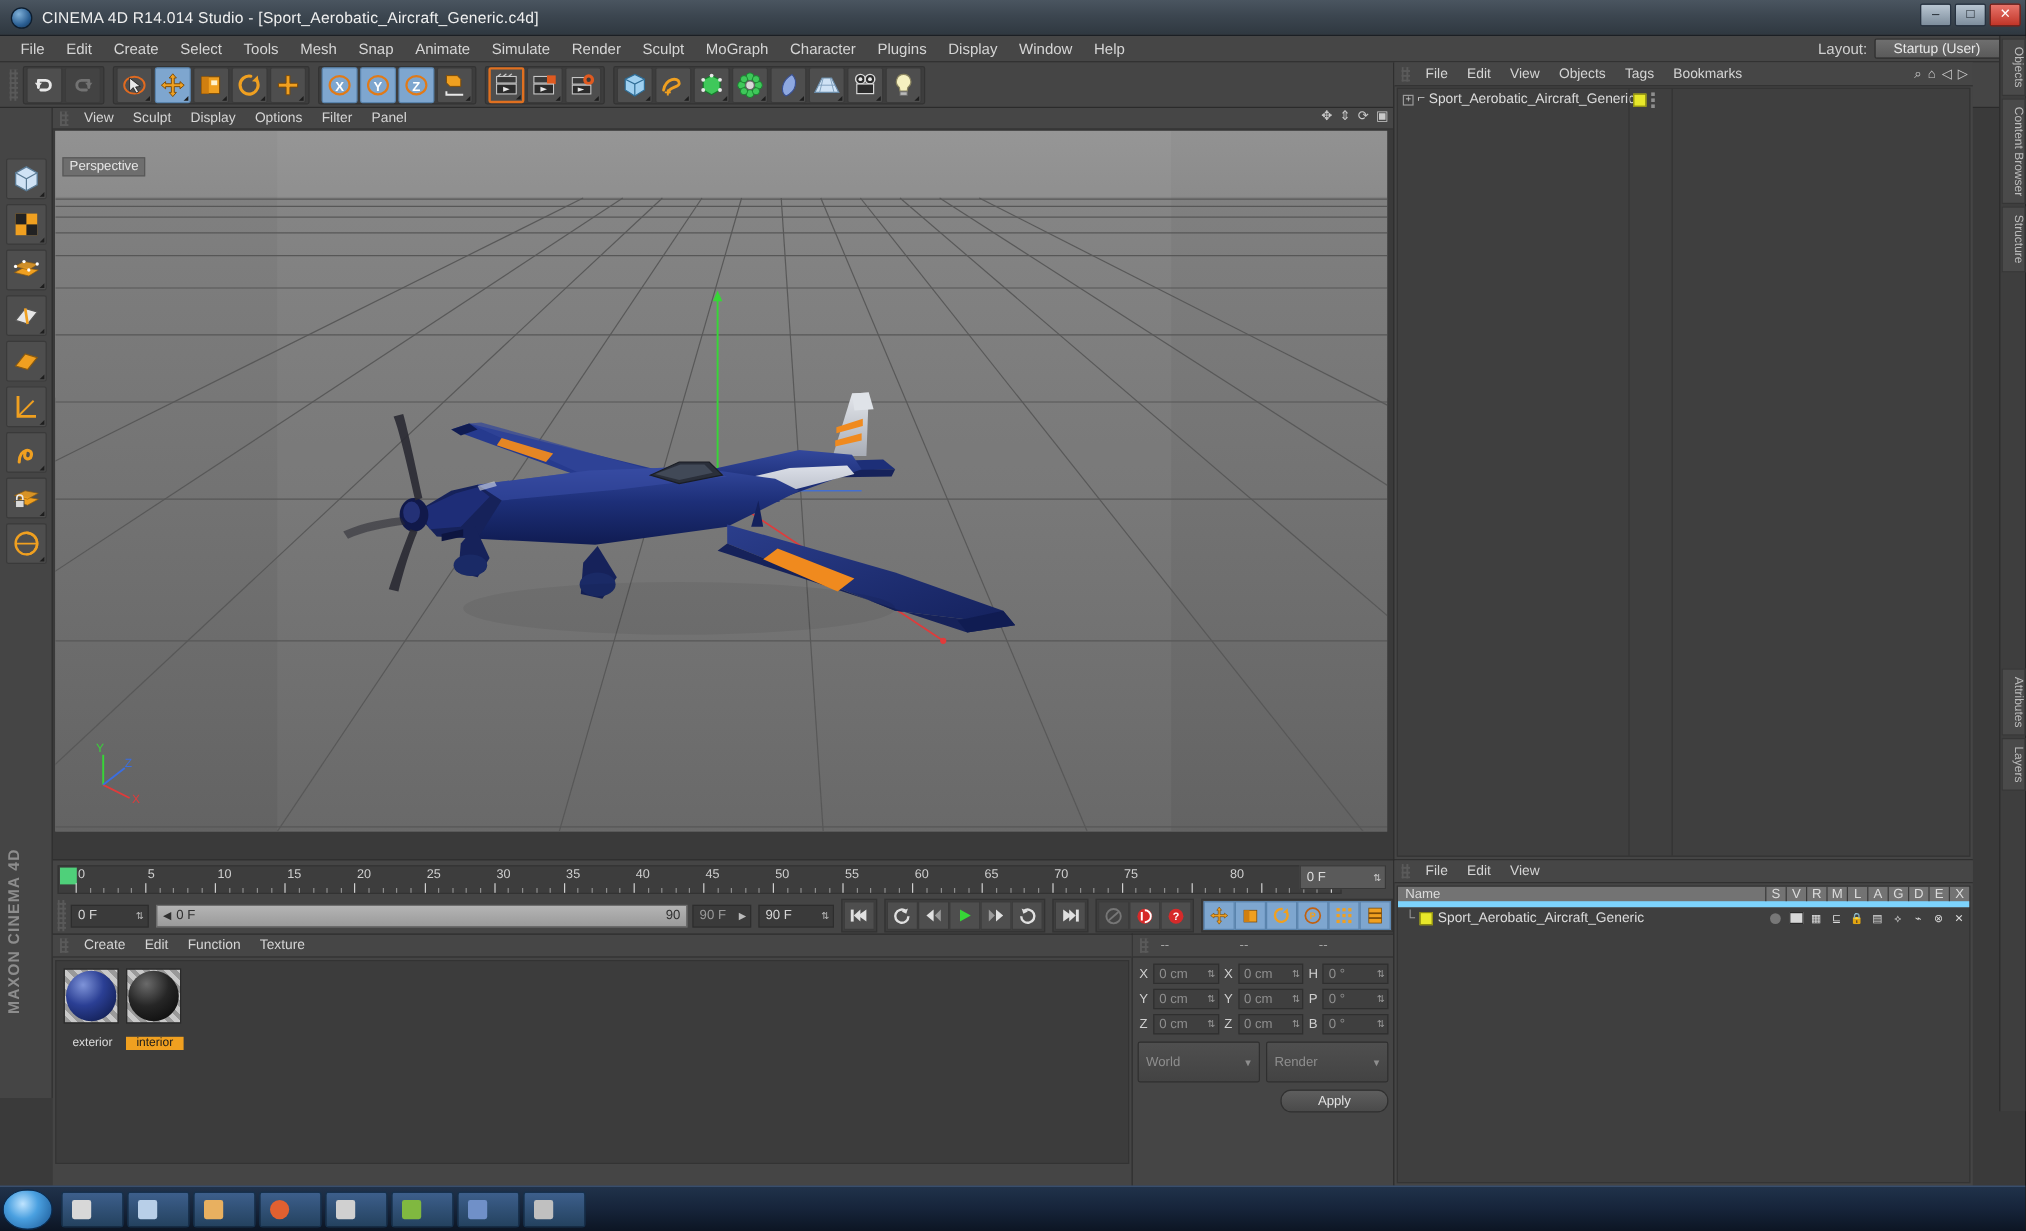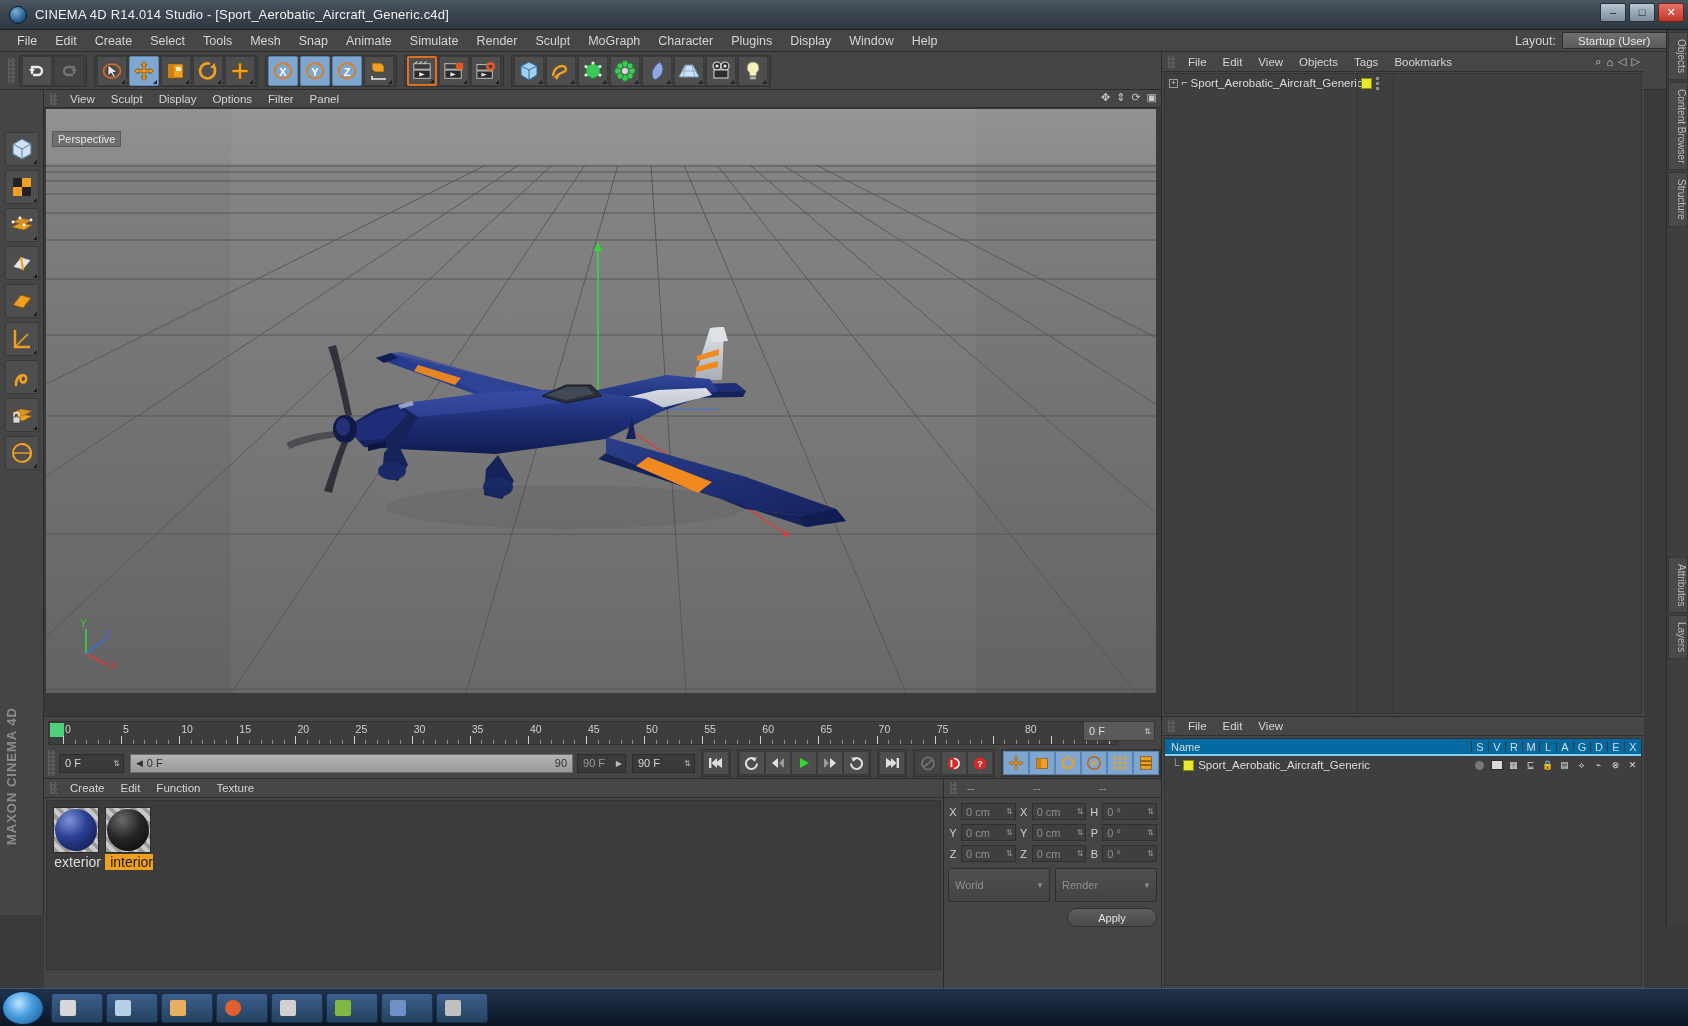--- a/index.html
+++ b/index.html
@@ -180,21 +180,21 @@
   .pnl-menu .menu-item{ font-size:11.5px; padding:1px 8px;}
   .mat-area{ position:absolute; left:2px; top:21px; right:2px; bottom:18px; background:#3c3c3c; border:1px solid #333;
              display:flex; padding:6px; gap:4px; align-items:flex-start;}
   .mat-chip{ width:48px; cursor:pointer;}
   .mat-thumb{
     width:46px;height:46px;border:1px solid #2a2a2a;
     background-image:repeating-linear-gradient(45deg,#9a9a9a 0 4px,#c9c9c9 4px 8px);
     display:flex;align-items:center;justify-content:center;
   }
   .mat-sphere{ width:42px;height:42px;border-radius:50%;}
-  .mat-name{ font-size:14px; text-align:right; color:#ddd; margin-top:1px;
+  .mat-name{ font-size:10px; text-align:center; color:#ddd; margin-top:11px;
      white-space:nowrap; overflow:hidden;}
   .mat-name.sel{ background:#f0a020; color:#1a1a1a;}
 
   
   .coords{
     position:absolute; left:944px; top:778px; width:217px; height:210px;
     background:#454545; border-top:1px solid #2b2b2b;
   }
   .co-head{ height:19px; background:#464646; border-bottom:1px solid #303030;
     display:flex; align-items:center; padding-left:4px; color:#a5a5a5; font-size:11px;}
@@ -242,21 +242,21 @@
   .om-dots{ display:flex; flex-direction:column; gap:2px;}
   .om-dots i{ width:3px;height:3px;background:#8e8e8e;display:block;}
   .om-vline{ position:absolute; top:0; bottom:0; width:1px; background:#343434;}
 
   
   .laymgr{
     position:absolute; left:1161px; top:716px; width:483px; height:272px;
     background:#454545; border-left:1px solid #2b2b2b; border-top:1px solid #2b2b2b;
   }
   .lm-body{ position:absolute; left:2px; top:21px; right:2px; bottom:2px; background:#3f3f3f; border:1px solid #343434;}
-  .lm-head{ display:flex; height:17px; background:#0369a1; border-bottom:2px solid #7dd3fc;
+  .lm-head{ display:flex; height:17px; background:#737373; border-bottom:5px solid #7dd3fc;
      align-items:center; font-size:11px; color:#dcdcdc;}
   .lm-head .nm{ flex:1; padding-left:6px;}
   .lm-head .c{ width:17px; text-align:center; border-left:1px solid #3a3a3a;}
   .lm-row{ display:flex; height:18px; align-items:center; font-size:11.5px; color:#dcdcdc;}
   .lm-row .nm{ flex:1; padding-left:6px; display:flex; align-items:center; gap:4px;}
   .lm-row .c{ width:17px; text-align:center; display:flex; align-items:center; justify-content:center;}
   .lm-sw{ width:11px;height:11px;background:#e8e82a;border:1px solid #8a8a10;}
   .lm-circ{ width:9px;height:9px;border-radius:50%;background:#777;}
   .mini{ width:12px;height:10px;background:#d8d8d8;border:1px solid #2b2b2b;}
 

